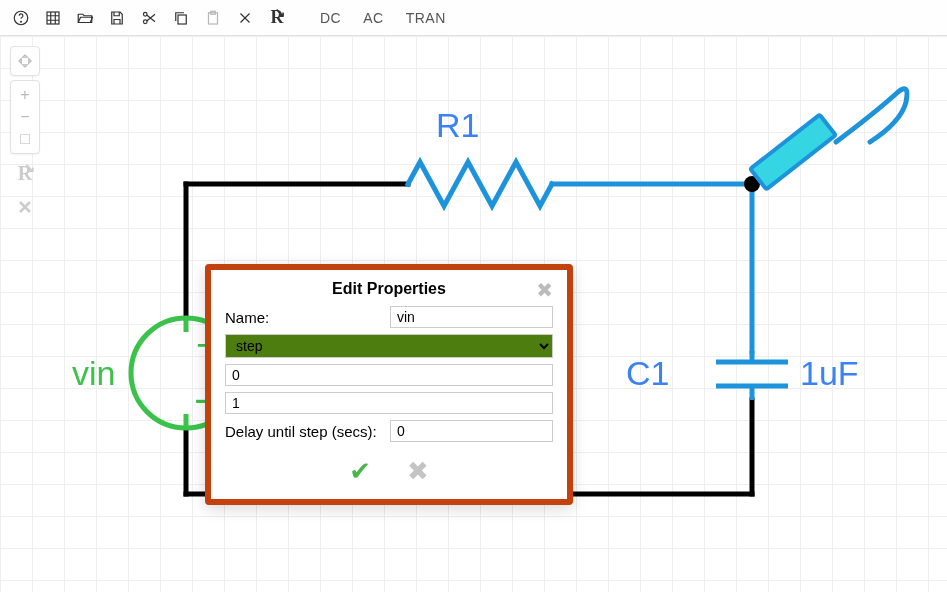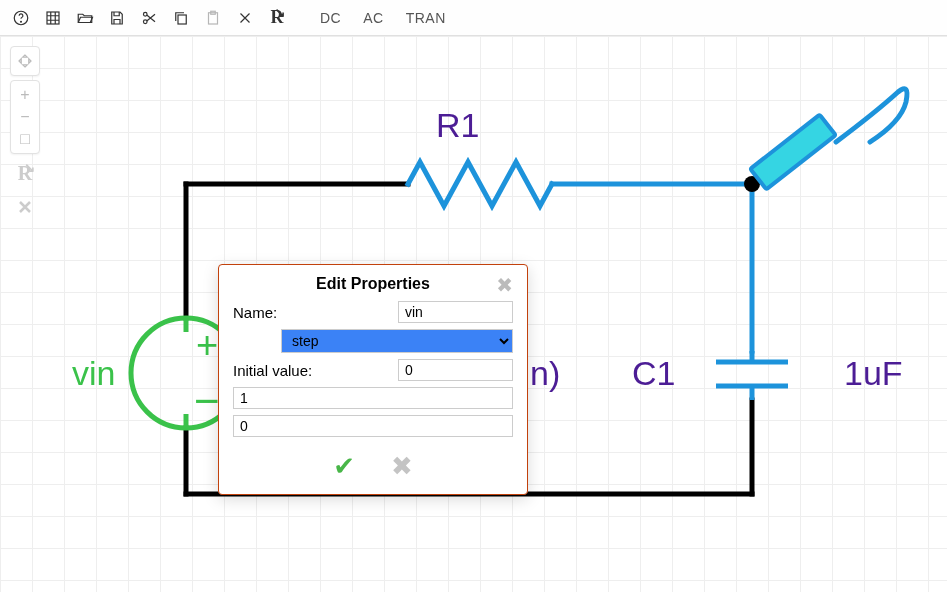--- a/index.html
+++ b/index.html
@@ -60,39 +60,39 @@
 
   
   .circuit {
     position:absolute; inset:0;
   }
   .schematic-label {
     position:absolute; font-size:32px; font-family:Arial, sans-serif;
   }
   .big { font-size:34px; }
   .green { color:#3ac24a; }
-  .black { color:#4c1d95; }
+  .black { color:#3b82f6; }
 
   
   .dialog {
-    position:absolute; left:218px; top:228px; width:310px;
-    background:#fff; border:1px solid #c2410c; border-radius:4px;
+    position:absolute; left:205px; top:228px; width:368px;
+    background:#fff; border:6px solid #c2410c; border-radius:4px;
     box-shadow:0 4px 16px rgba(0,0,0,.15);
     padding:10px 14px 12px 14px;
   }
   .dialog .dlg-head { display:flex; align-items:center; justify-content:center; position:relative; margin-bottom:8px; }
   .dialog .dlg-title { font-weight:600; font-size:16px; }
   .dialog .dlg-close { position:absolute; right:0; top:0; color:#bbb; font-size:20px; cursor:pointer; line-height:1; }
   .dialog .row { display:flex; align-items:center; margin:6px 0; }
   .dialog .row label { flex:0 0 165px; font-size:15px; }
   .dialog .row input[type=text] {
     flex:1; min-width:0; border:1px solid #ccc; padding:2px 6px; font-size:14px; height:22px;
   }
   .dialog .row select {
-    flex:1; border:1px solid #ccc; background:#3b82f6; padding:2px 6px; font-size:14px; height:24px;margin-left:48px;
+    flex:1; border:1px solid #ccc; background:#4d7c0f; padding:2px 6px; font-size:14px; height:24px;
   }
   .dialog .dlg-actions { display:flex; justify-content:center; gap:36px; margin-top:14px; }
   .dialog .dlg-actions .act { font-size:26px; cursor:pointer; }
   .act.ok { color:#48b648; }
   .act.cancel { color:#c4c4c4; }
 </style>
 </head>
 <body>
 
 <div class="toolbar">
@@ -226,45 +226,45 @@
       <path d="M752 315 V 326"></path>
       <path d="M752 350 V 364"></path>
     </g>
   </svg>
 
   <div class="schematic-label big black" style="left:436px; top:70px;">R1</div>
   <div class="schematic-label big green" style="left:72px; top:318px;">vin</div>
   <div class="schematic-label green" style="left:196px; top:288px; font-size:38px; font-weight:300;">+</div>
   <div class="schematic-label green" style="left:194px; top:340px; font-size:44px; font-weight:300;">−</div>
   <div class="schematic-label big black" style="left:530px; top:318px;">n)</div>
-  <div class="schematic-label big black" style="left:626px; top:318px;margin-left:6px;">C1</div>
-  <div class="schematic-label big black" style="left:800px; top:318px;padding-left:44px;">1uF</div>
+  <div class="schematic-label big black" style="left:626px; top:318px;">C1</div>
+  <div class="schematic-label big black" style="left:800px; top:318px;">1uF</div>
 
   <div class="dialog">
     <div class="dlg-head">
       <span class="dlg-title">Edit Properties</span>
       <span class="dlg-close">✖</span>
     </div>
     <div class="row">
       <label>Name:</label>
       <input type="text" value="vin" style="">
     </div>
     <div class="row">
       <select>
         <option selected="">step</option>
       </select>
     </div>
     <div class="row">
-      <label>Initial value:</label>
       <input type="text" value="0" style="">
     </div>
     <div class="row">
       <input type="text" value="1" style="">
     </div>
     <div class="row">
+      <label>Delay until step (secs):</label>
       <input type="text" value="0" style="">
     </div>
     <div class="dlg-actions">
       <span class="act ok">✔</span>
       <span class="act cancel">✖</span>
     </div>
   </div>
 </div>
 
 </body></html>

